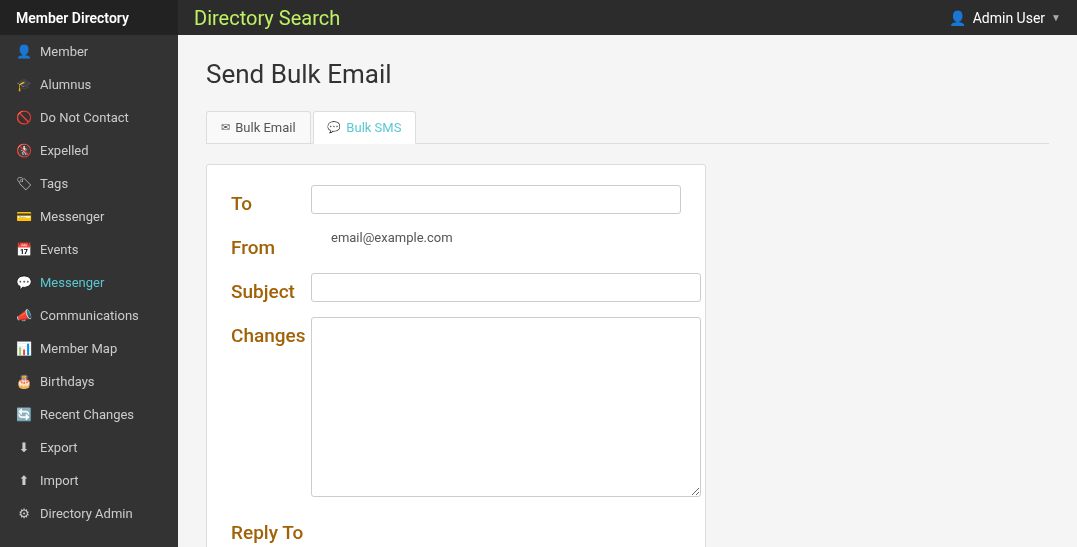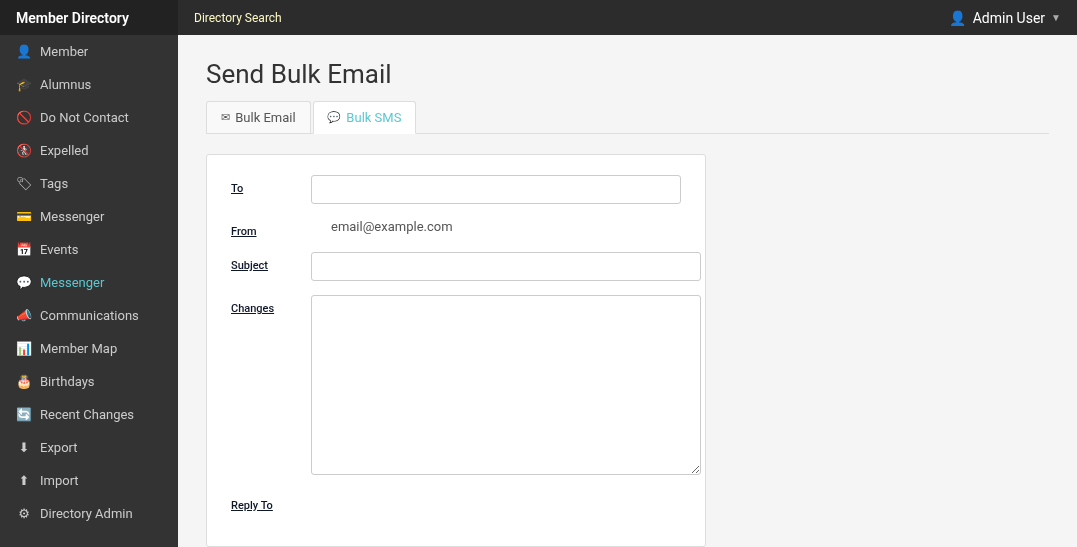--- a/index.html
+++ b/index.html
@@ -8,21 +8,21 @@
     
     .topbar {
       display: flex; align-items: center; background: #2c2c2c; color: #fff;
       height: 35px; flex-shrink: 0;
     }
     .topbar-brand {
       width: 178px; padding: 0 16px; font-size: 14px; font-weight: 600;
       background: #222; height: 100%; display: flex; align-items: center; flex-shrink: 0; text-align: right;
     }
     .topbar-search {
-      padding: 13px 16px; font-size: 12px; color: #fef9c3; flex: 1; height: 100%; display: flex; align-items: center;
+      padding: 13px 16px; font-size: 20px; color: #bef264; flex: 1; height: 100%; display: flex; align-items: center;
     }
     .topbar-user {
       padding: 0 16px; font-size: 14px; color: #fff; display: flex; align-items: center; gap: 6px; cursor: pointer;
     }
     .topbar-user .caret { font-size: 10px; color: #aaa; }
 
     
     .layout { display: flex; flex: 1; overflow: hidden; }
 
     
@@ -33,40 +33,40 @@
     .sidebar-item {
       display: flex; align-items: center; gap: 8px;
       padding: 9px 16px; font-size: 13px; color: #ccc; cursor: pointer;
       white-space: nowrap;
     }
     .sidebar-item.active { color: #5bc8d1; }
     .sidebar-item .icon { font-size: 13px; width: 16px; text-align: center; }
 
     
     .main { flex: 1; overflow-y: auto; padding: 24px 28px; background: #f5f5f5; }
-    .page-title { font-size: 26px; font-weight: 400; color: #333; margin-bottom: 12px; }
+    .page-title { font-size: 26px; font-weight: 400; color: #333; margin-bottom: 22px; }
 
     
     .tabs { display: flex; margin-bottom: 20px; border-bottom: 1px solid #ddd; }
     .tab {
       padding: 8px 14px; font-size: 13px; cursor: pointer;
       display: flex; align-items: center; gap: 5px;
       border: 1px solid #ddd; border-bottom: none; background: #f9f9f9;
       color: #555; margin-right: 2px; border-radius: 3px 3px 0 0;
     }
     .tab.active { background: #fff; color: #5bc8d1; border-bottom: 1px solid #fff; margin-bottom: -1px; }
     .tab-icon { font-size: 11px; }
 
     
     .form-card {
       background: #fff; border: 1px solid #ddd; border-radius: 3px;
       padding: 20px 24px; max-width: 500px;
     }
     .form-row { display: flex; align-items: flex-start; margin-bottom: 14px; }
-    .form-label { width: 80px; font-size: 11px; color: #0f172a; padding-top: 7px; font-weight: 500; flex-shrink: 0; text-decoration: underline; }
+    .form-label { width: 80px; font-size: 19px; color: #a16207; padding-top: 7px; font-weight: 500; flex-shrink: 0; }
     .form-control-wrap { flex: 1; }
     .form-input {
       width: 100%; border: 1px solid #ccc; border-radius: 3px;
       padding: 6px 8px; font-size: 13px; outline: none;
       background: #fff;
     }
     .form-static { font-size: 13px; color: #555; padding-top: 6px; margin-left: 20px; }
     .form-textarea {
       width: 100%; border: 1px solid #ccc; border-radius: 3px;
       padding: 6px 8px; font-size: 13px; outline: none; resize: vertical;

